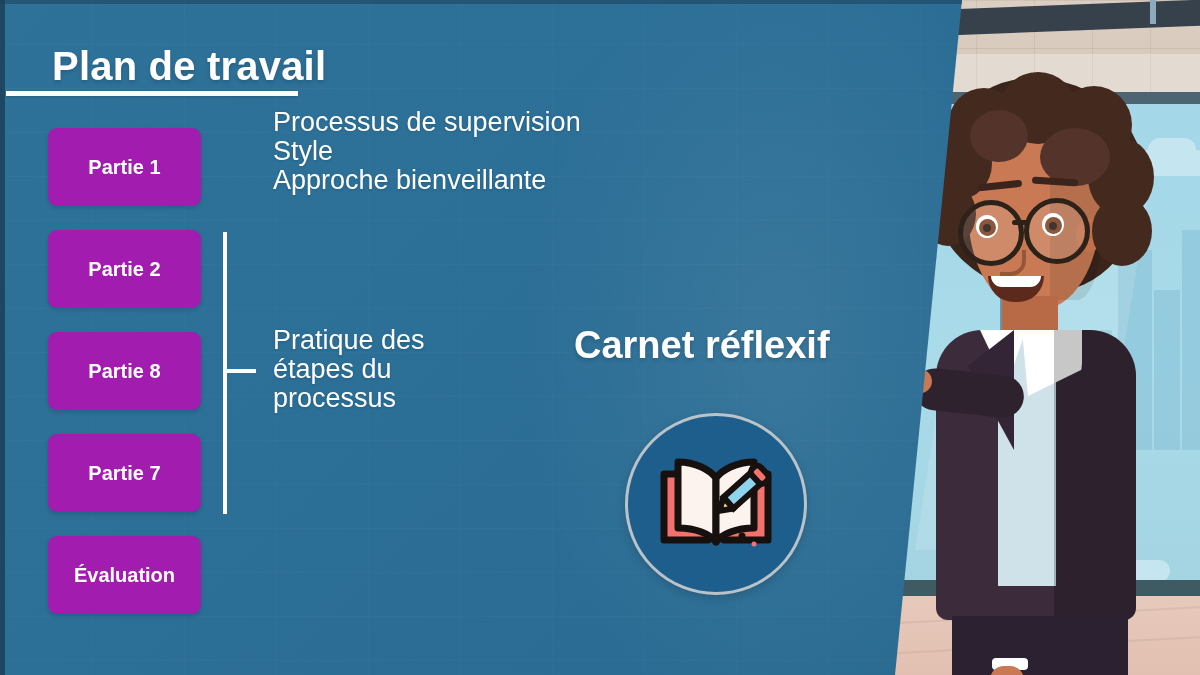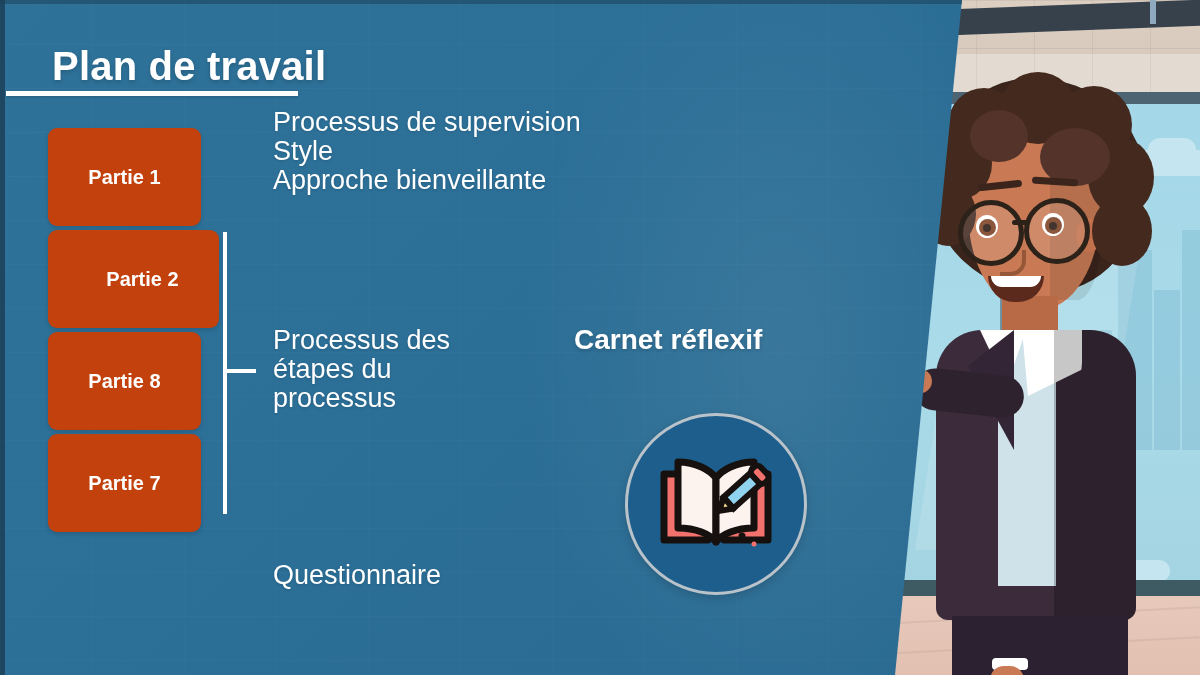--- a/index.html
+++ b/index.html
@@ -230,28 +230,28 @@
     font-size:40px;font-weight:bold;color:#ffffff;letter-spacing:.2px;
     text-shadow:0 2px 4px rgba(0,0,0,.18);
     text-align:center;
   }
   .title-rule{
     position:absolute;left:6px;top:91px;width:292px;height:5px;
     background:#ffffff;box-shadow:0 1px 3px rgba(0,0,0,.18);
   }
 
   .chip{
-    position:absolute;left:48px;width:153px;height:98px;
-    background:#c2410c;border-radius:9px;
+    position:absolute;left:48px;width:153px;height:78px;
+    background:#a21caf;border-radius:9px;
     display:flex;align-items:center;justify-content:center;
     color:#ffffff;font-size:20px;font-weight:bold;
     box-shadow:0 2px 4px rgba(0,0,0,.14);
   }
   .chip.c-1{top:128px;}
-  .chip.c-2{top:230px;padding-left:18px;}
+  .chip.c-2{top:230px;}
   .chip.c-3{top:332px;}
   .chip.c-4{top:434px;}
   .chip.c-5{top:536px;}
 
   .desc{
     position:absolute;left:273px;color:#ffffff;font-size:27px;line-height:29px;
     white-space:pre-line;text-shadow:0 1px 3px rgba(0,0,0,.14);
   }
   .d-1{top:108px;}
   .d-2{top:326px;}
@@ -259,21 +259,21 @@
 
   .bracket-v{
     position:absolute;left:223px;top:232px;width:4px;height:282px;background:#ffffff;
   }
   .bracket-h{
     position:absolute;left:223px;top:369px;width:33px;height:4px;background:#ffffff;
   }
 
   .carnet{
     position:absolute;left:574px;top:324px;
-    font-size:28px;font-weight:bold;color:#ffffff;
+    font-size:38px;font-weight:bold;color:#ffffff;
     text-shadow:0 2px 4px rgba(0,0,0,.18);
   }
 
   .badge{
     position:absolute;left:625px;top:413px;width:176px;height:176px;
     border-radius:50%;background:#1d5e8c;border:3px solid #b9c3c9;
     box-shadow:0 3px 10px rgba(0,0,0,.16);
     display:flex;align-items:center;justify-content:center;
   }
 
@@ -373,31 +373,31 @@
   <div class="edge-left"></div>
   <div class="edge-top"></div>
 
   <div class="title">Plan de travail</div>
   <div class="title-rule"></div>
 
   <div class="chip c-1">Partie 1</div>
   <div class="chip c-2">Partie 2</div>
   <div class="chip c-3">Partie 8</div>
   <div class="chip c-4">Partie 7</div>
+  <div class="chip c-5">Évaluation</div>
 
   <div class="bracket-v"></div>
   <div class="bracket-h"></div>
 
   <div class="desc d-1">Processus de supervision
 Style
 Approche bienveillante</div>
-  <div class="desc d-2">Processus des
+  <div class="desc d-2">Pratique des
 étapes du
 processus</div>
-  <div class="desc d-3">Questionnaire</div>
 
   <div class="carnet">Carnet réflexif</div>
 
   <div class="badge">
     <svg width="116" height="108" viewBox="0 0 116 108">
 
       <path d="M6 24 h44 v66 H6 Z" fill="#f4726e" stroke="#16110f" stroke-width="7" stroke-linejoin="round"></path>
 
       <path d="M66 24 h44 v66 H66 Z" fill="#f4726e" stroke="#16110f" stroke-width="7" stroke-linejoin="round"></path>
 

